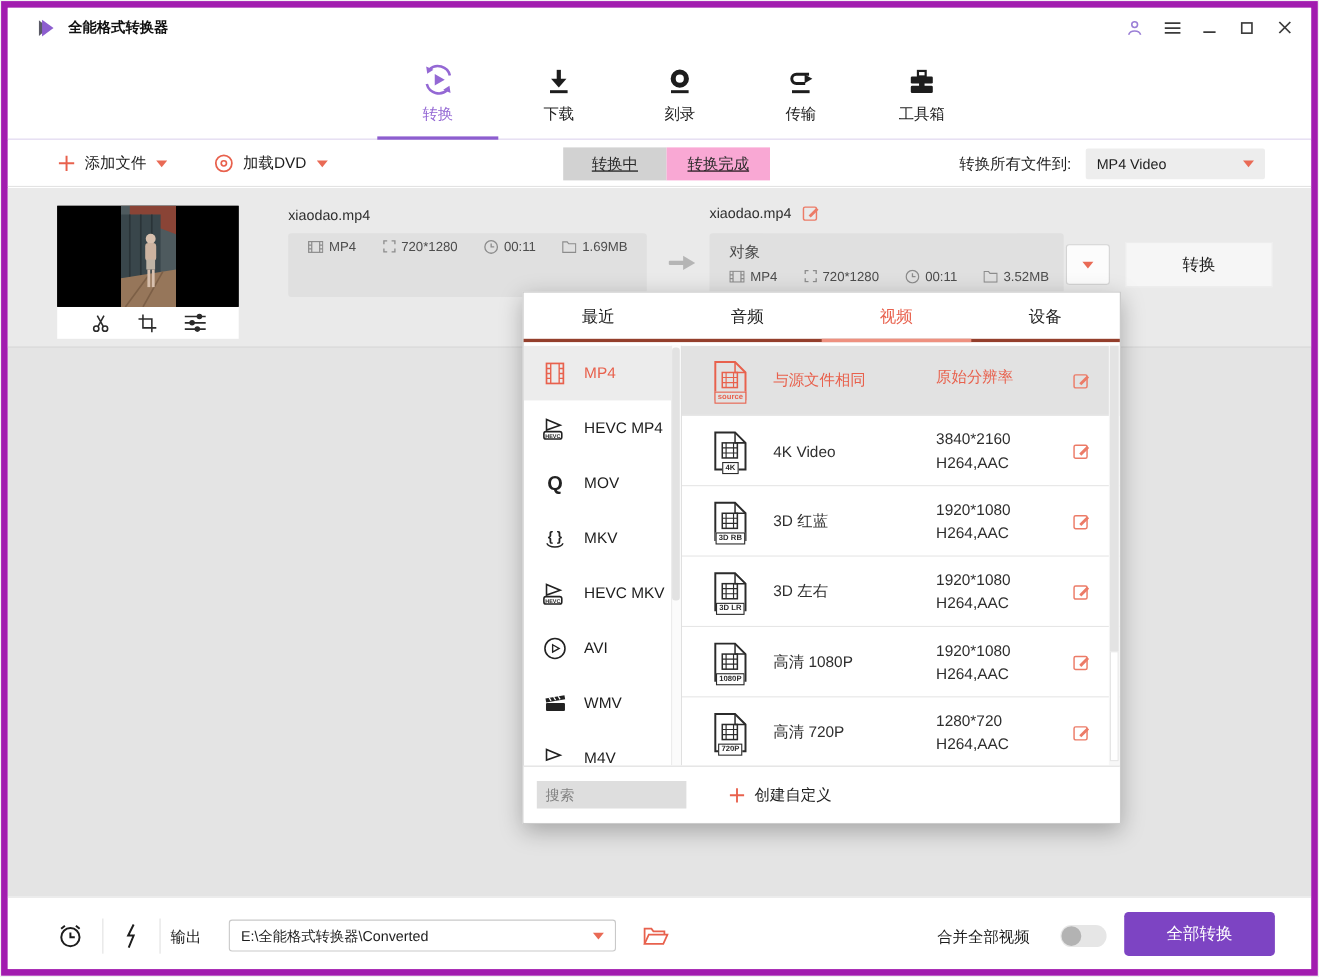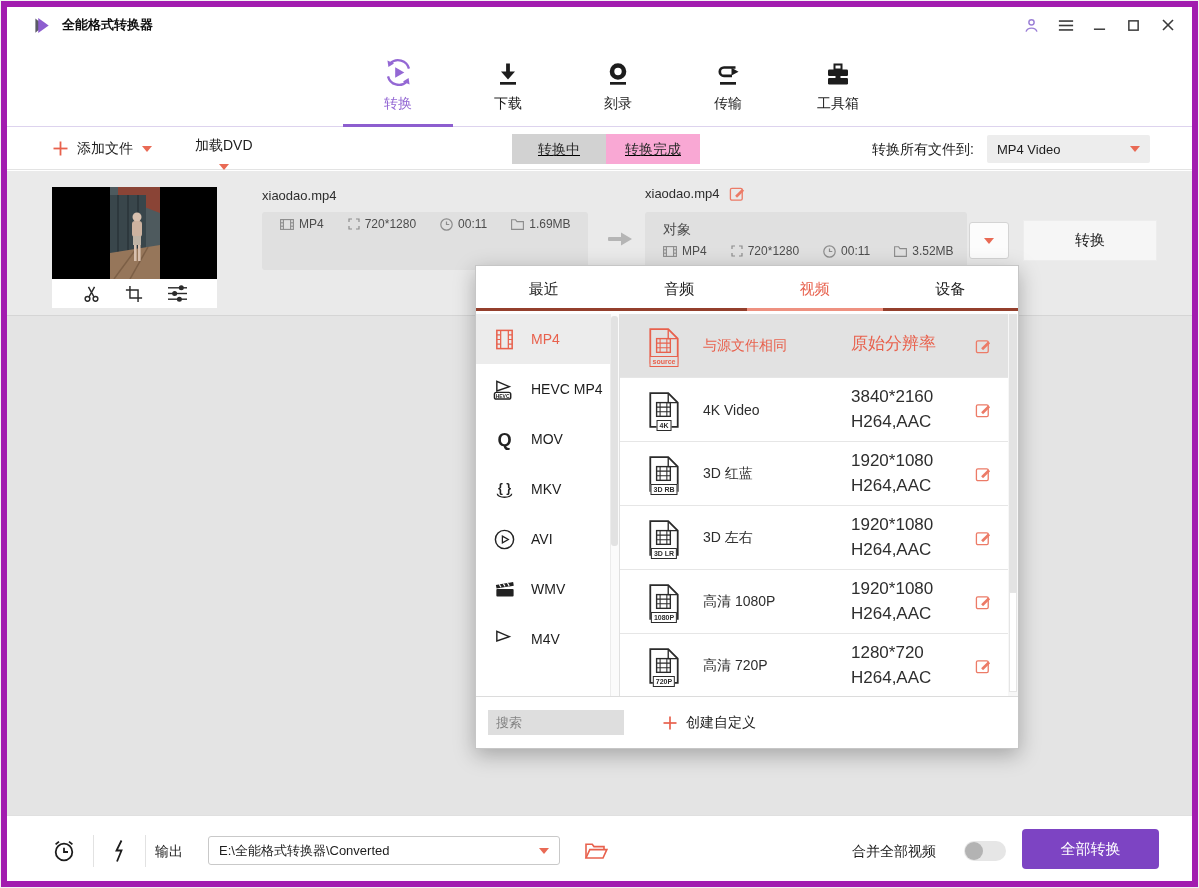--- a/index.html
+++ b/index.html
@@ -19,21 +19,21 @@
   .nav-item { width:60px; display:flex; flex-direction:column; align-items:center; cursor:pointer; }
   .nav-item .nicon { height:36px; display:flex; align-items:flex-end; justify-content:center; }
   .nav-item .nlabel { margin-top:6px; font-size:14px; color:#1d1d1d; }
   .nav-item.active .nlabel { color:#9468d4; }
   .nav-underline { position:absolute; left:336px; bottom:-1px; width:110px; height:3px; background:#8d5ecf; }
 
   
   .toolbar { position:absolute; left:0; top:121px; right:0; height:42px; background:#fff; border-bottom:1px solid #e3e3e3; }
   .tbtn { position:absolute; top:0; height:100%; display:flex; align-items:center; gap:9px; cursor:pointer; }
   .tbtn .tlabel { font-size:14px; color:#1d1d1d; }
-  .add-file { left:46px; } .load-dvd { left:188px;flex-direction:column; }
+  .add-file { left:46px; } .load-dvd { left:188px; }
   .caret { width:0; height:0; border-left:5px solid transparent; border-right:5px solid transparent; border-top:6px solid #e96a55; }
   .convert-tabs { position:absolute; left:505px; top:6px; display:flex;text-decoration:underline; }
   .ctab { width:94px; height:30px; line-height:30px; text-align:center; font-size:14px; color:#2b2b2b; background:#f9a8d4; cursor:pointer; }
   .ctab.active { background:#d2d2d2; }
   .convert-to-label { position:absolute; right:218px; top:13px; font-size:14px; color:#1d1d1d; }
   .format-select { position:absolute; right:42px; top:7px; width:163px; height:28px; background:#ededed; border-radius:2px; display:flex; align-items:center; padding:0 10px; cursor:pointer; }
   .format-select .fsv { flex:1; font-size:13px; color:#1d1d1d; }
 
   
   .content { position:absolute; left:0; top:164px; right:0; height:644px; background:#e4e4e4; }
@@ -77,21 +77,21 @@
   .fmt-thumb { position:absolute; right:1px; top:2px; width:7px; height:230px; background:#e2e2e2; border-radius:3px; }
 
   .preset-list { flex:1; position:relative; overflow:hidden; }
   .preset-row { height:64px; display:flex; align-items:center; border-bottom:1px solid #e6e6e6; padding-left:27px; position:relative; cursor:pointer; }
   .preset-row.selected { background:#e2e2e2; }
   .preset-icon { width:34px; height:38px; position:relative; color:#2b2b2b; flex:none; }
   .preset-row.selected .preset-icon { color:#e8614d; }
   .badge { position:absolute; left:50%; transform:translateX(-50%); bottom:-2px; background:#fff; border:1px solid currentColor; font-size:7px; font-weight:bold; padding:0 2px; line-height:9px; white-space:nowrap; color:inherit; }
   .preset-row.selected .badge { background:#e2e2e2; }
   .preset-name { width:148px; margin-left:22px; font-size:14px; color:#2e2e2e; }
-  .preset-details { width:140px; display:flex; flex-direction:column; justify-content:flex-end; gap:5px; font-size:17px; color:#2e2e2e; }
+  .preset-details { width:140px; display:flex; flex-direction:column; justify-content:flex-end; gap:5px; font-size:14px; color:#2e2e2e; }
   .preset-row.selected .preset-name, .preset-row.selected .preset-details { color:#e8614d; }
   .preset-edit { position:absolute; right:26px; top:50%; transform:translateY(-50%); color:#ec7b67; cursor:pointer; display:flex; }
   .preset-scrollbar { position:absolute; right:0; top:0; bottom:0; width:10px; background:#f7f7f7; }
   .preset-thumb { position:absolute; right:1px; top:0; width:8px; height:278px; background:#e3e3e3; }
   .preset-track-rest { position:absolute; right:1px; top:278px; bottom:4px; width:8px; background:#fff; border:1px solid #e5e5e5; }
 
   .popup-footer { position:absolute; left:0; right:0; bottom:0; height:52px; background:#fff; border-top:1px solid #dcdcdc; display:flex; align-items:center; }
   .search-input { margin-left:12px; width:136px; height:25px; background:#dedede; border:none; outline:none; font-size:13px; color:#555; padding:0 8px; font-family:Liberation Sans, sans-serif; }
   .search-input::placeholder { color:#828282; }
   .create-custom { margin-left:39px; display:flex; align-items:center; gap:9px; font-size:14px; color:#1d1d1d; cursor:pointer; }
@@ -433,20 +433,30 @@
           <span class="fmt-icon">
             <svg viewBox="0 0 24 24" width="23" height="23" fill="none" stroke="currentColor">
                 <text x="12" y="14.5" font-size="13" text-anchor="middle" fill="currentColor" stroke="none" font-weight="bold">{ }</text>
                 <path d="M4.5 16.5 a7.5 3.6 0 0 0 15 0" stroke-width="1.4"></path>
               </svg>
           </span>
           <span>MKV</span>
         </div>
         <div class="fmt-item">
           <span class="fmt-icon">
+            <svg viewBox="0 0 26 24" width="25" height="23" fill="none" stroke="currentColor" stroke-width="1.5">
+                <path d="M5 13.5 V3.5 L18 9 Z"></path>
+                <rect x="2.5" y="15" width="17" height="7" rx="2"></rect>
+                <text x="11" y="20.7" font-size="5.2" text-anchor="middle" fill="currentColor" stroke="none" font-weight="bold">HEVC</text>
+              </svg>
+          </span>
+          <span>HEVC MKV</span>
+        </div>
+        <div class="fmt-item">
+          <span class="fmt-icon">
             <svg viewBox="0 0 24 24" width="23" height="23" fill="none" stroke="currentColor" stroke-width="1.5">
                 <circle cx="12" cy="12" r="9.5"></circle>
                 <path d="M9.8 8.5 L16 12 L9.8 15.5 Z" stroke-width="1.3"></path>
               </svg>
           </span>
           <span>AVI</span>
         </div>
         <div class="fmt-item">
           <span class="fmt-icon">
             <svg viewBox="0 0 24 24" width="23" height="23">

